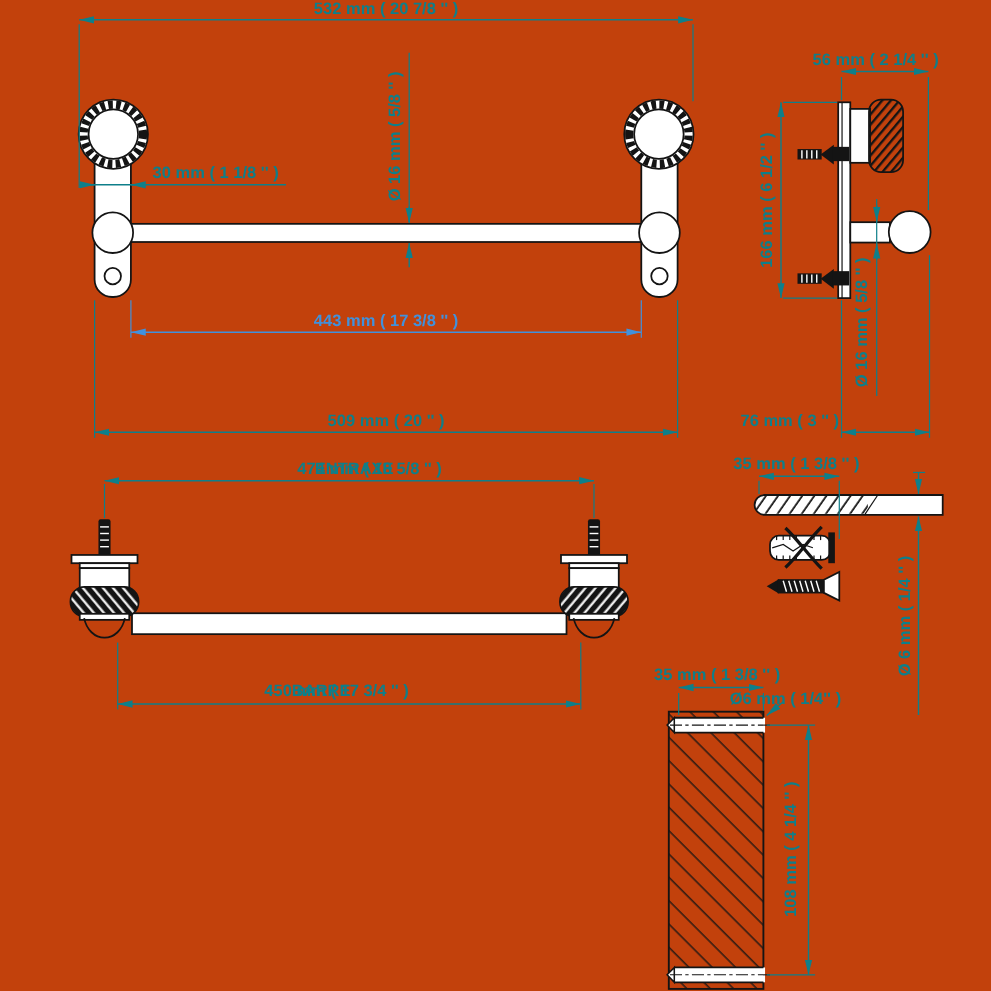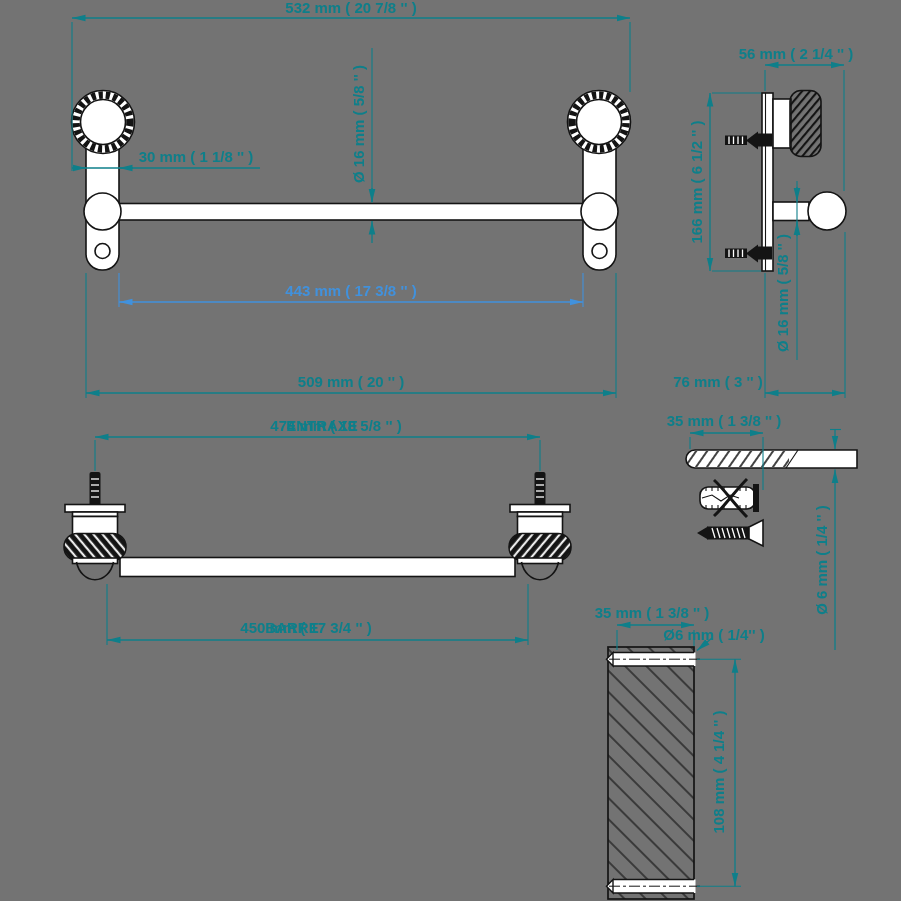--- a/index.html
+++ b/index.html
@@ -1,16 +1,16 @@
 <!DOCTYPE html>
 <html><head>
 <meta charset="utf-8">
 <style>
   html,body{margin:0;padding:0;background:#ffffff;}
-  #stage{position:relative;width:901px;height:901px;background:#737373;overflow:hidden;
+  #stage{position:relative;width:901px;height:901px;background:#c2410c;overflow:hidden;
          font-family:"Liberation Sans",sans-serif;}
   svg{display:block;}
   
   .g  {stroke:#141414;fill:none;stroke-width:1.6;}
   .gw {stroke:#141414;fill:#ffffff;stroke-width:1.6;}
   .gt {stroke:#141414;fill:none;stroke-width:1.1;}
   .gb {fill:#141414;stroke:none;}
   .wt {stroke:#ffffff;fill:none;stroke-width:1.3;}
   
   .d  {stroke:#0E7F8A;stroke-width:1.3;fill:none;}

